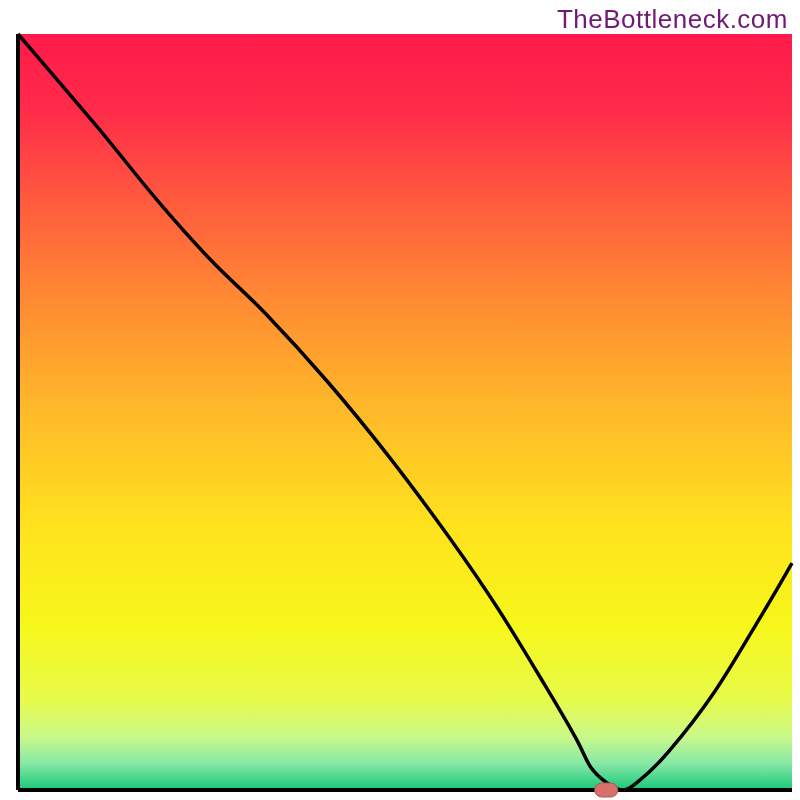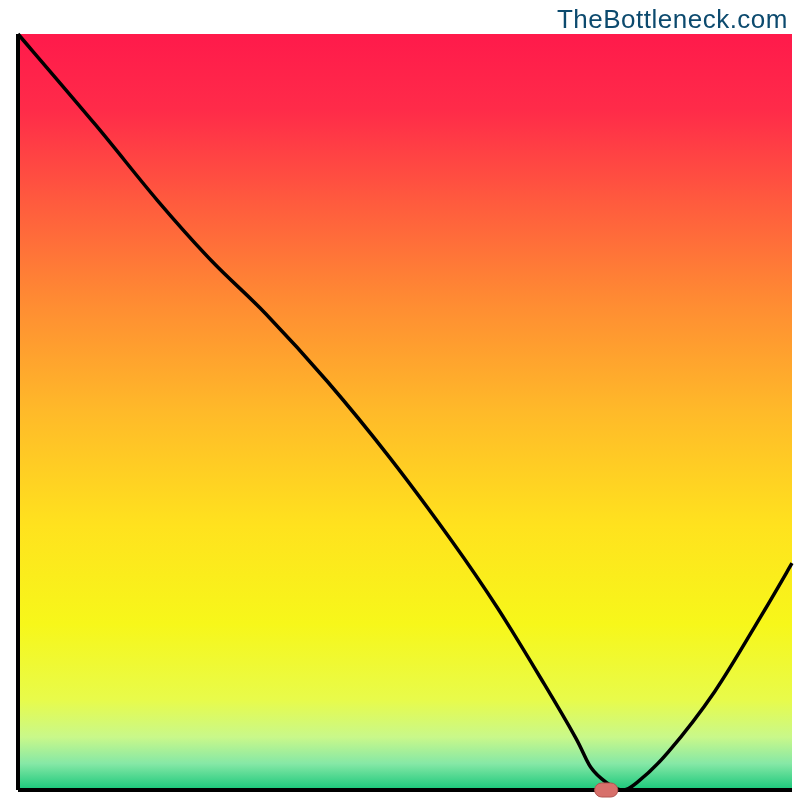--- a/index.html
+++ b/index.html
@@ -14,21 +14,21 @@
     position: relative;
     width: 800px;
     height: 800px;
   }
   .watermark {
     position: absolute;
     top: 4px;
     right: 12px;
     font-size: 26px;
     font-weight: 400;
-    color: #0c4a6e;
+    color: #701a75;
     letter-spacing: 0.5px;
     z-index: 20;
   }
   svg.plot {
     position: absolute;
     left: 0;
     top: 0;
     width: 800px;
     height: 800px;
   }

